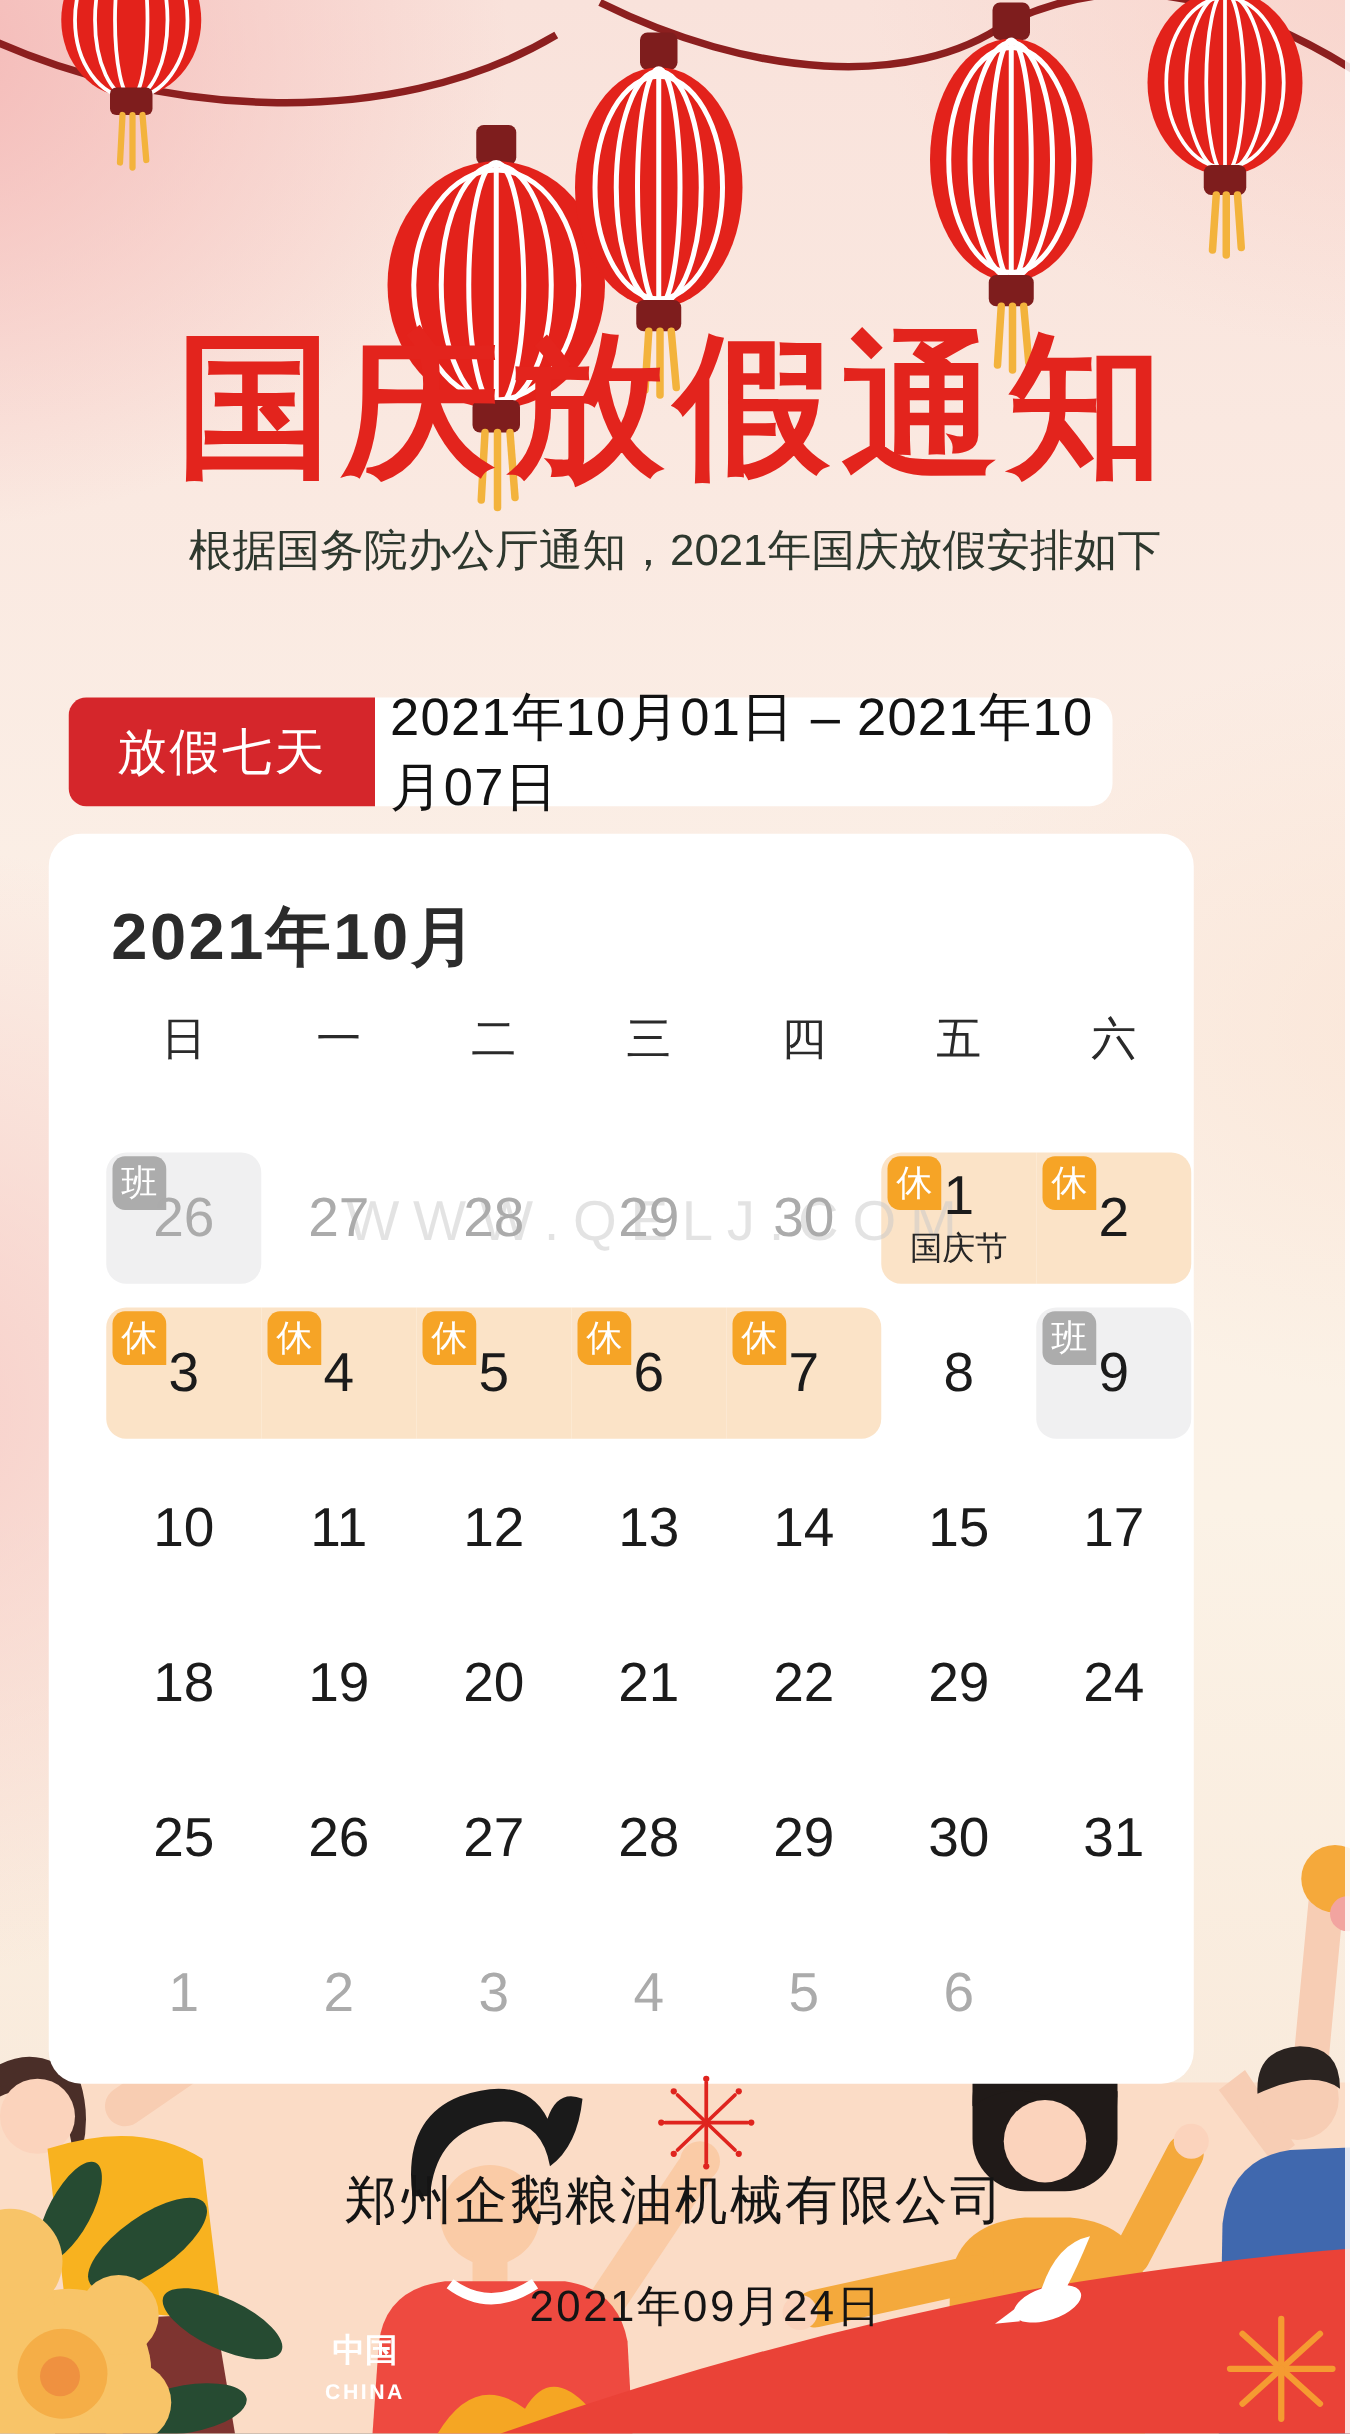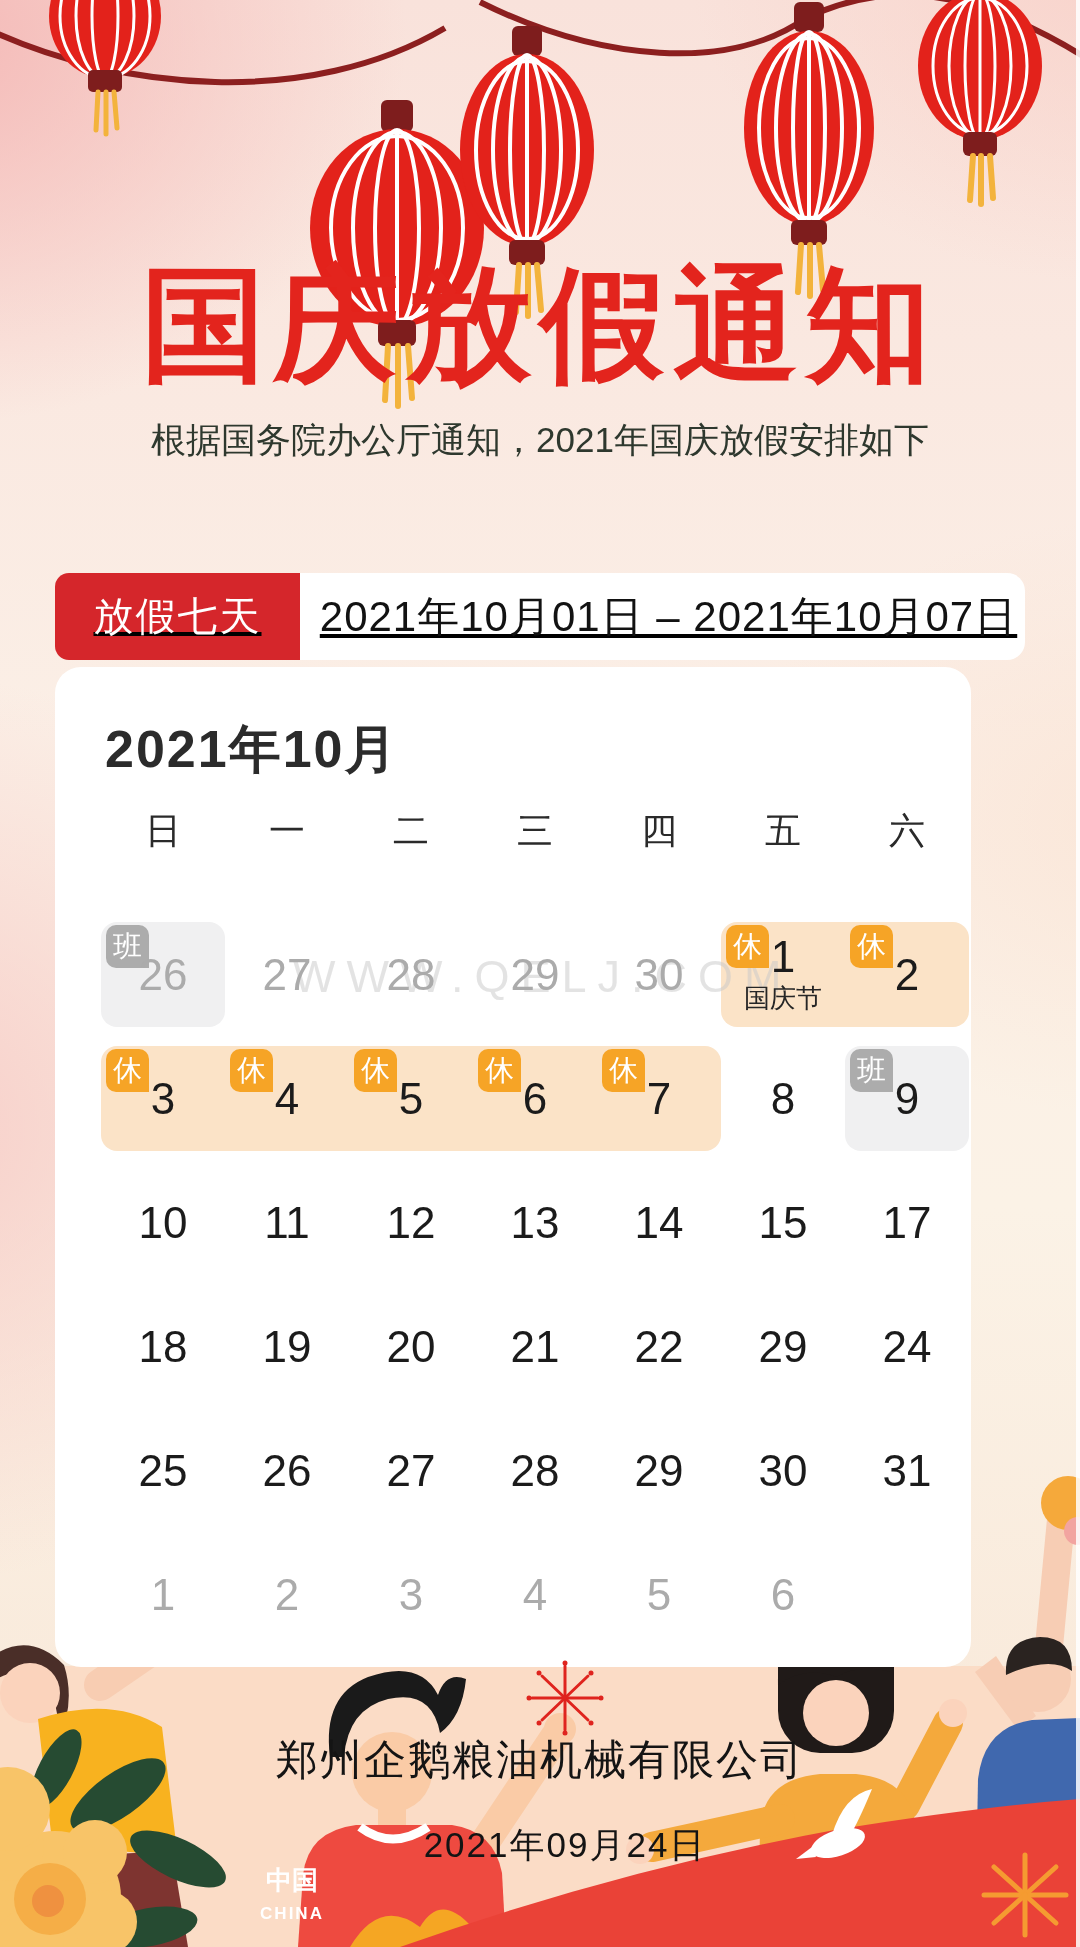--- a/index.html
+++ b/index.html
@@ -20,32 +20,32 @@
 
   .page-title{
     position:absolute;left:0;top:243px;width:100%;text-align:center;
     font-size:125px;font-weight:700;letter-spacing:8px;color:var(--accent-red);z-index:3;white-space:nowrap;
   }
   .subtitle{
     position:absolute;left:0;top:417px;width:100%;text-align:center;
     font-size:35px;color:#2E382E;z-index:3;white-space:nowrap;
   }
 
-  .holiday-bar{position:absolute;left:55px;top:573px;width:970px;height:87px;display:flex;z-index:3;text-decoration:underline;}
+  .holiday-bar{position:absolute;left:55px;top:558px;width:835px;height:87px;display:flex;z-index:3;}
   .holiday-badge{
     width:245px;flex:0 0 245px;background:var(--badge-red);border-radius:14px 0 0 14px;
     color:#fff;font-size:40px;display:flex;align-items:center;justify-content:center;letter-spacing:2px;
   }
   .holiday-dates{
     flex:1;background:#fff;border-radius:0 18px 18px 0;color:#121212;font-size:42px;
     display:flex;align-items:center;justify-content:center;letter-spacing:1px;padding-left:12px;
   }
 
   .card{
-    position:absolute;left:55px;top:667px;width:916px;height:1000px;background:#fff;
+    position:absolute;left:39px;top:667px;width:916px;height:1000px;background:#fff;
     border-radius:26px;z-index:4;
   }
   .month-title{position:absolute;left:50px;top:48px;font-size:52px;font-weight:700;color:#2B2B2B;letter-spacing:2px;}
   .weekdays{position:absolute;left:46px;top:140px;width:868px;display:flex;}
   .wd{width:124px;text-align:center;font-size:36px;color:#2A2A2A;}
   .grid{position:absolute;left:46px;top:255px;width:868px;display:grid;grid-template-columns:repeat(7,124px);row-gap:19px;}
   .cell{position:relative;height:105px;display:flex;flex-direction:column;align-items:center;justify-content:center;}
   .band-gray{background:var(--work-band);border-radius:16px;}
   .band-peach-start{background:var(--rest-band);border-radius:16px 0 0 16px;}
   .band-peach-mid{background:var(--rest-band);}

